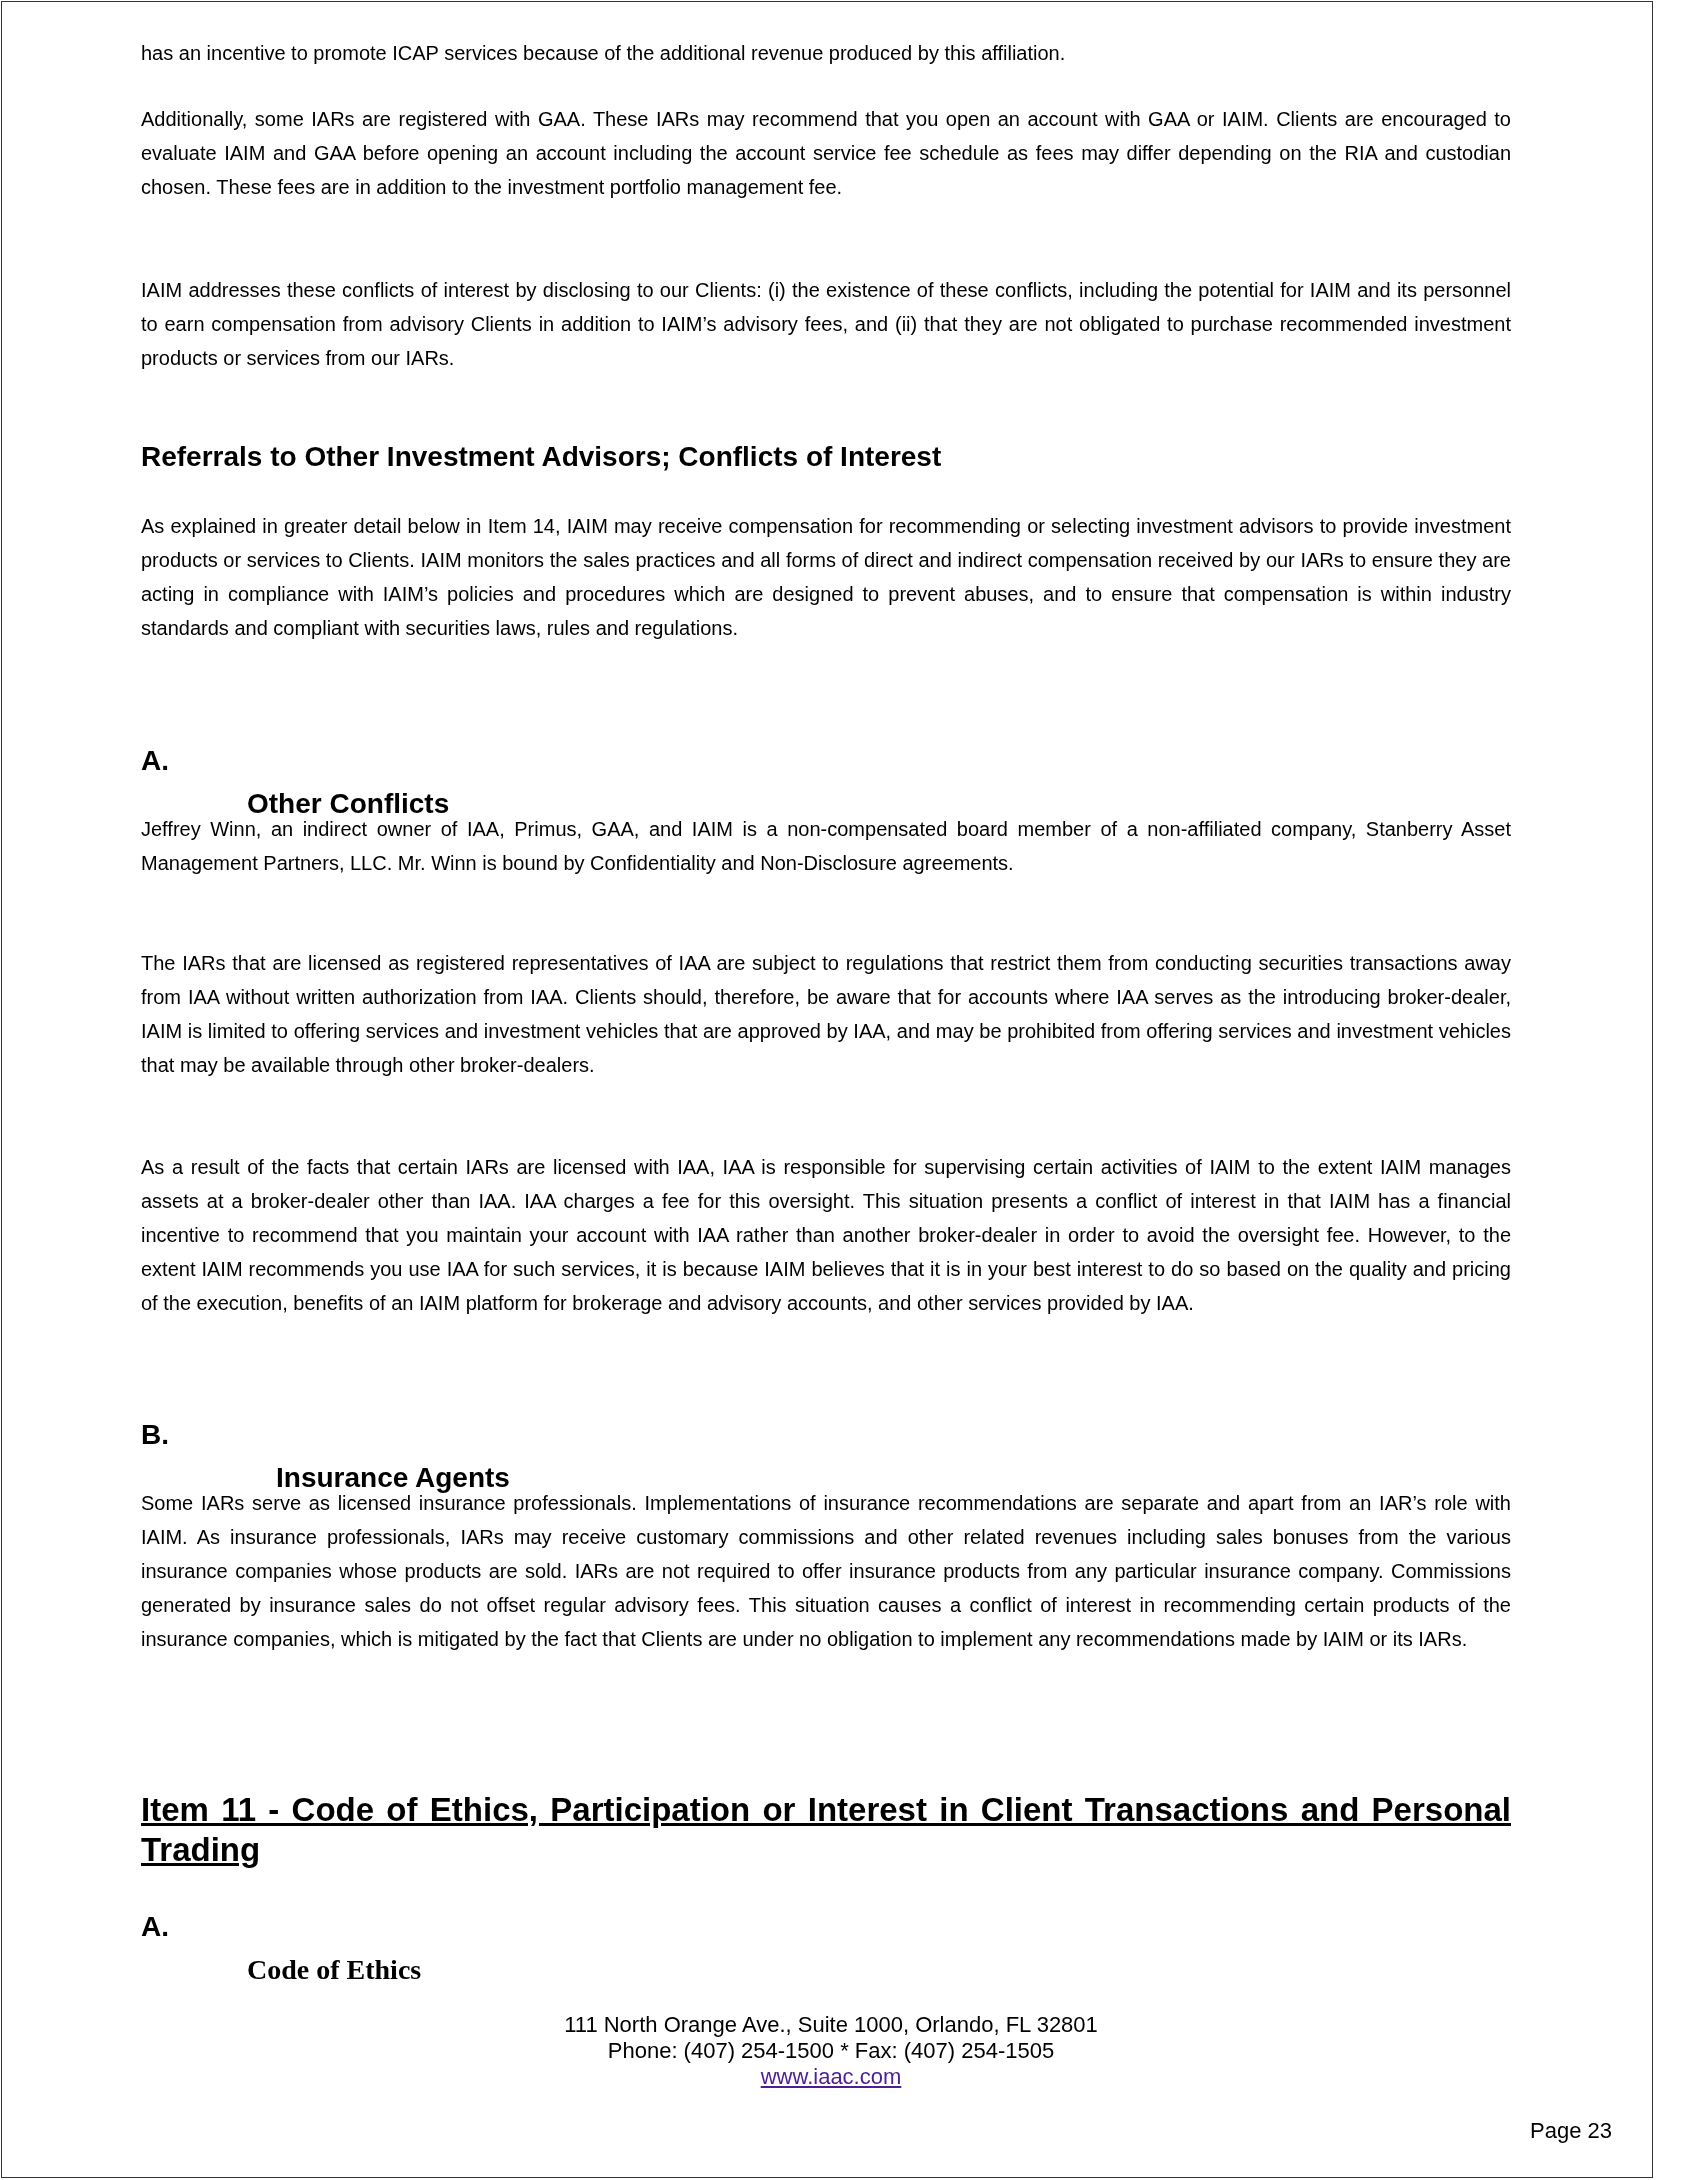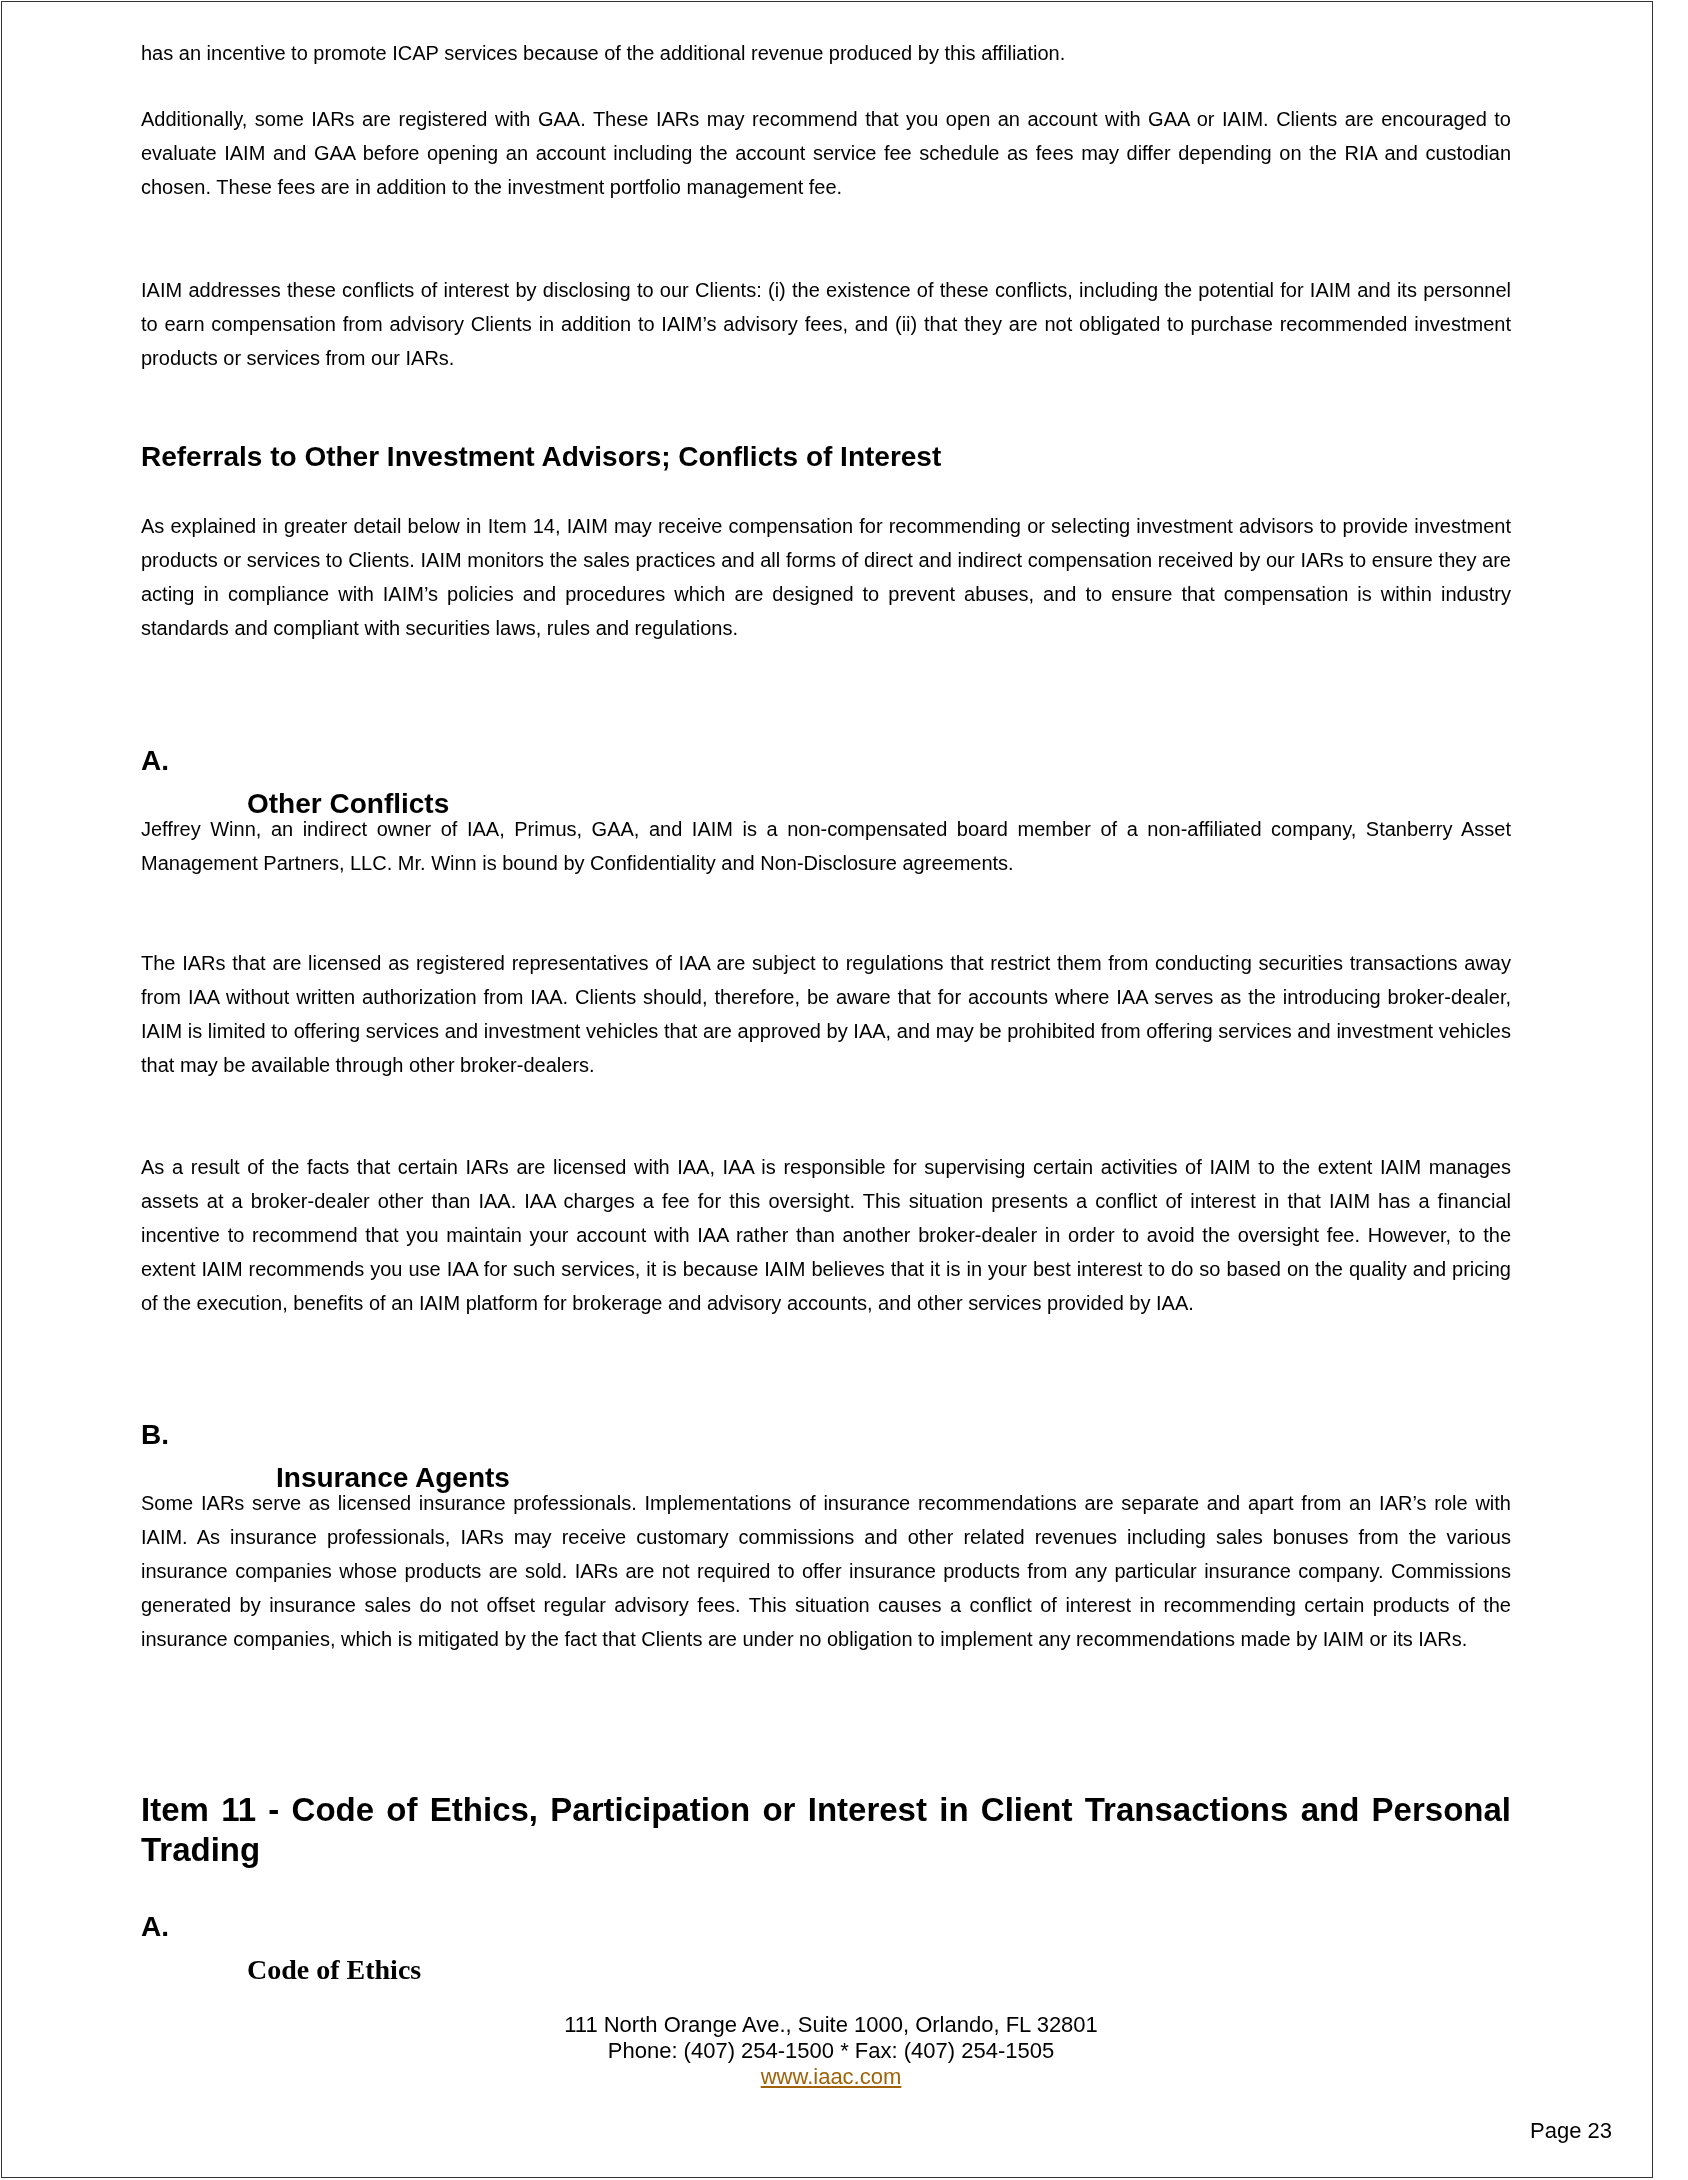--- a/index.html
+++ b/index.html
@@ -11,21 +11,21 @@
   .p { font-size: 20px; line-height: 34px; text-align: justify; text-align-last: left; margin: 0; }
   .p.nojust { text-align: left; }
   .h-bold { font-size: 28px; line-height: 34px; font-weight: bold; margin: 0; }
   .sub-heading { font-size: 28px; line-height: 34px; font-weight: bold; margin: 0; height: 34px; }
   .sub-heading .letter { position: absolute; left: 0; }
   .sub-heading .title { position: absolute; margin-top: 43px; }
   .item-heading { font-size: 33px; line-height: 40px; font-weight: bold; margin: 0;
          text-align: justify; text-align-last: left; }
   .footer { position: absolute; left: 482px; width: 698px; text-align: center; font-size: 22px; line-height: 26px; }
   .footer .company { font-weight: bold; }
-  .footer a { color: #a16207; text-decoration: underline; }
+  .footer a { color: #4c1d95; text-decoration: underline; }
   .page-num { position: absolute; left: 1530px; top: 2118px; font-size: 22px; font-weight: normal; line-height: 25.6px; }
 </style>
 </head>
 <body>
 
 <div class="page-border"></div>
 
 <p class="block p nojust" style="top:36px;">has an incentive to promote ICAP services because of the additional revenue produced by this affiliation.</p>
 
 <p class="block p" style="top:102px;">Additionally, some IARs are registered with GAA. These IARs may recommend that you open an account with GAA or IAIM. Clients are encouraged to evaluate IAIM and GAA before opening an account including the account service fee schedule as fees may differ depending on the RIA and custodian chosen. These fees are in addition to the investment portfolio management fee.</p>
@@ -47,21 +47,21 @@
 
 <p class="block p" style="top:1150px;">As a result of the facts that certain IARs are licensed with IAA, IAA is responsible for supervising certain activities of IAIM to the extent IAIM manages assets at a broker-dealer other than IAA. IAA charges a fee for this oversight. This situation presents a conflict of interest in that IAIM has a financial incentive to recommend that you maintain your account with IAA rather than another broker-dealer in order to avoid the oversight fee. However, to the extent IAIM recommends you use IAA for such services, it is because IAIM believes that it is in your best interest to do so based on the quality and pricing of the execution, benefits of an IAIM platform for brokerage and advisory accounts, and other services provided by IAA.</p>
 
 <div class="block sub-heading" style="top:1418px;">
   <span class="letter">B.</span>
   <span class="title" style="left:135px;">Insurance Agents</span>
 </div>
 
 <p class="block p" style="top:1486px;">Some IARs serve as licensed insurance professionals. Implementations of insurance recommendations are separate and apart from an IAR’s role with IAIM. As insurance professionals, IARs may receive customary commissions and other related revenues including sales bonuses from the various insurance companies whose products are sold. IARs are not required to offer insurance products from any particular insurance company. Commissions generated by insurance sales do not offset regular advisory fees. This situation causes a conflict of interest in recommending certain products of the insurance companies, which is mitigated by the fact that Clients are under no obligation to implement any recommendations made by IAIM or its IARs.</p>
 
-<h2 class="block item-heading" style="top:1790px;">Item 11 - Code of Ethics, Participation or Interest in Client Transactions and Personal Trading</h2>
+<h2 class="block item-heading" style="top:1790px;text-decoration:underline;">Item 11 - Code of Ethics, Participation or Interest in Client Transactions and Personal Trading</h2>
 
 <div class="block sub-heading" style="top:1910px;">
   <span class="letter">A.</span>
   <span class="title" style="left:106px;font-family:Liberation Serif, serif;">Code of Ethics</span>
 </div>
 
 <div class="footer" style="top:2012px;">
   <div>111 North Orange Ave., Suite 1000, Orlando, FL 32801</div>
   <div>Phone: (407) 254-1500 * Fax: (407) 254-1505</div>
   <div><a>www.iaac.com</a></div>

